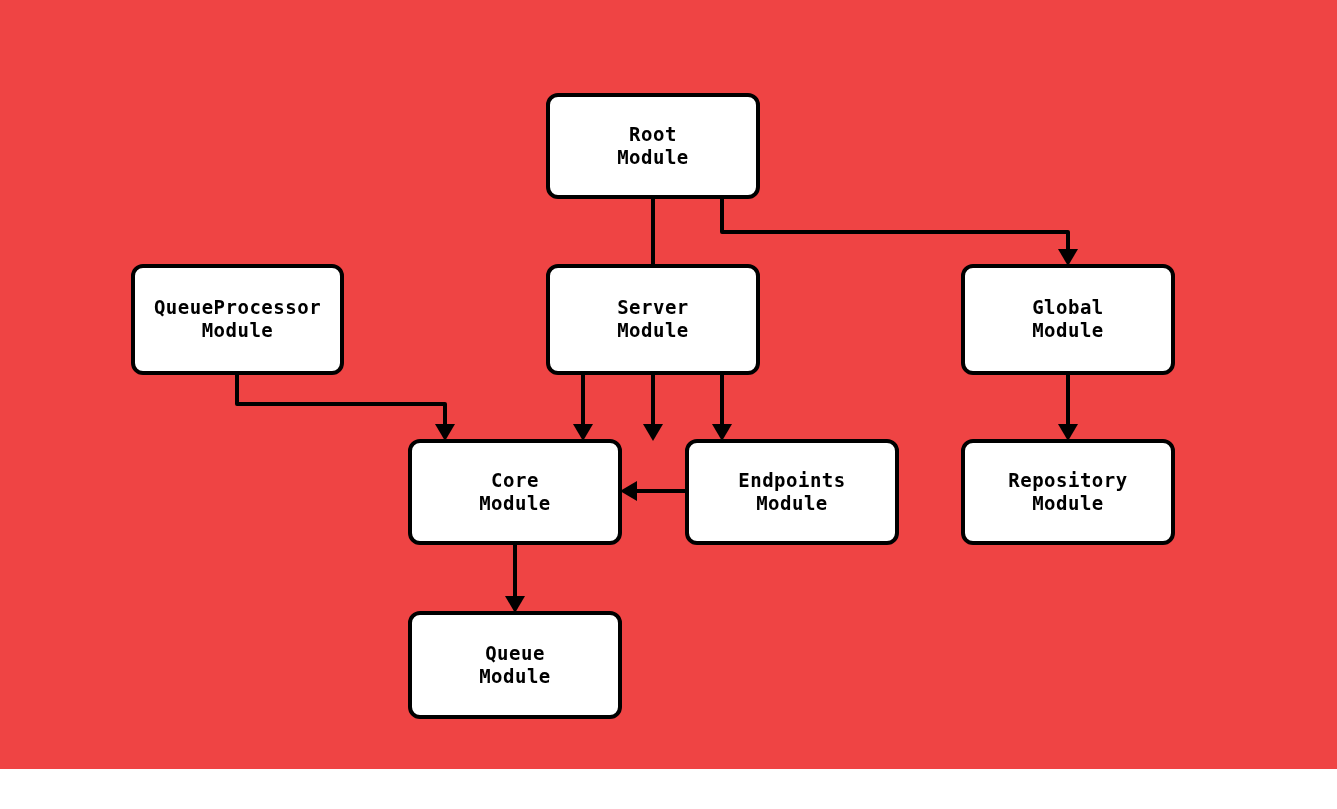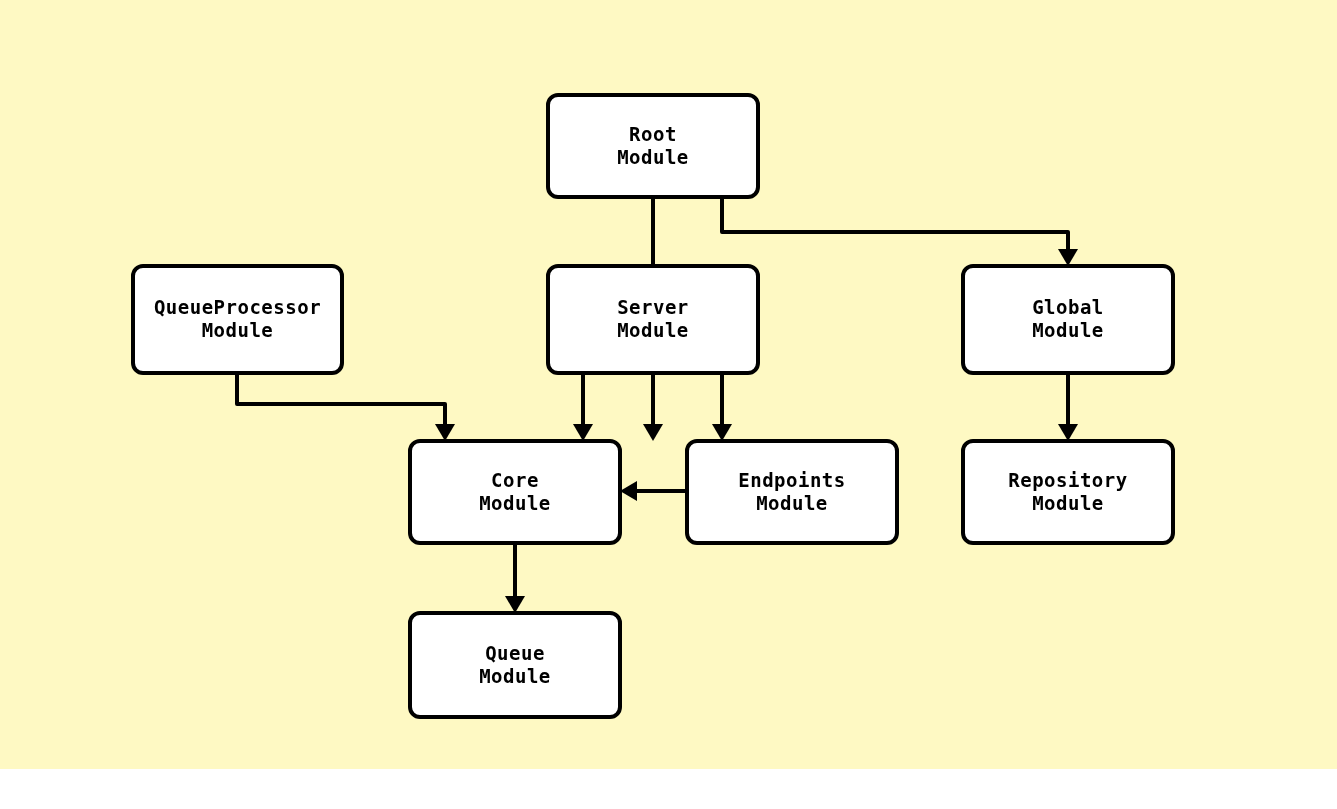--- a/index.html
+++ b/index.html
@@ -11,21 +11,21 @@
   body {
     width: 1337px;
     height: 809px;
     overflow: hidden;
     font-family: "DejaVu Sans Mono", "Liberation Mono", monospace;
   }
   #diagram-root {
     position: relative;
     width: 1337px;
     height: 769px;
-    background: #fef9c3;
+    background: #ef4444;
   }
   svg#diagram-canvas {
     position: absolute;
     top: 0;
     left: 0;
     width: 1337px;
     height: 809px;
     display: block;
   }
   .node-box {

